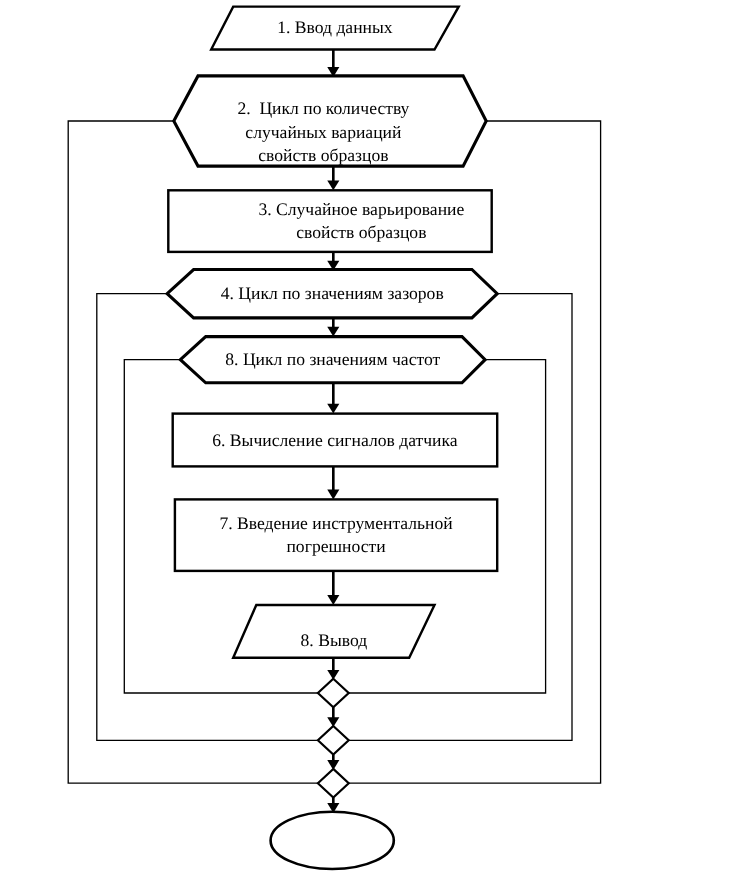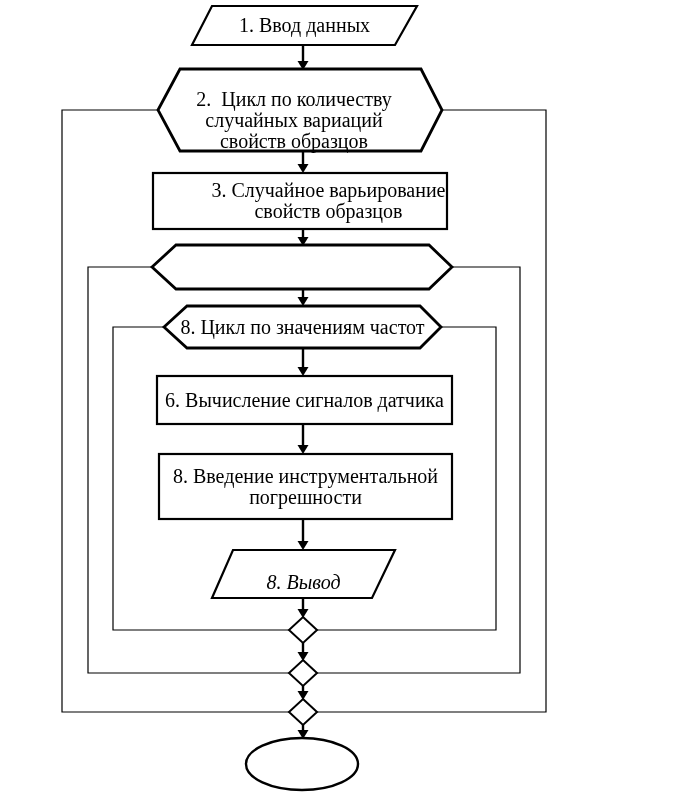--- a/index.html
+++ b/index.html
@@ -20,21 +20,21 @@
     top: 0;
   }
   .label {
     position: absolute;
     display: flex;
     align-items: center;
     justify-content: center;
     text-align: center;
     white-space: pre-wrap;
     font-family: "Liberation Serif", "DejaVu Serif", serif;
-    font-size: 20px;
+    font-size: 16px;
     line-height: 21px;
     color: #000000;
   }
 </style>
 </head>
 <body>
 
 <div class="stage">
 
   <svg width="687" height="795" viewBox="0 0 687 795">
@@ -90,19 +90,20 @@
       <ellipse stroke-width="2.4" cx="302" cy="764" rx="56" ry="26"></ellipse>
     </g>
   </svg>
 
   <div class="label" style="left:192px; top:6px;  width:225px; height:39px;">1. Ввод данных</div>
   <div class="label" style="left:146px; top:70px; width:296px; height:101px;">2.  Цикл по количеству
 случайных вариаций
 свойств образцов</div>
   <div class="label" style="left:153px; top:173px; width:351px; height:56px;">3. Случайное варьирование
 свойств образцов</div>
+  <div class="label" style="left:152px; top:245px; width:300px; height:44px;">4. Цикл по значениям зазоров</div>
   <div class="label" style="left:164px; top:306px; width:277px; height:42px;">8. Цикл по значениям частот</div>
   <div class="label" style="left:157px; top:376px; width:295px; height:48px;">6. Вычисление сигналов датчика</div>
-  <div class="label" style="left:159px; top:454px; width:293px; height:65px;">8. Введение инструментальной
+  <div class="label" style="left:159px; top:454px; width:293px; height:65px;">7. Введение инструментальной
 погрешности</div>
-  <div class="label" style="left:212px; top:550px; width:183px; height:65px;font-style:italic;">8. Вывод</div>
+  <div class="label" style="left:212px; top:550px; width:183px; height:65px;">8. Вывод</div>
 
 </div>
 
 </body></html>

